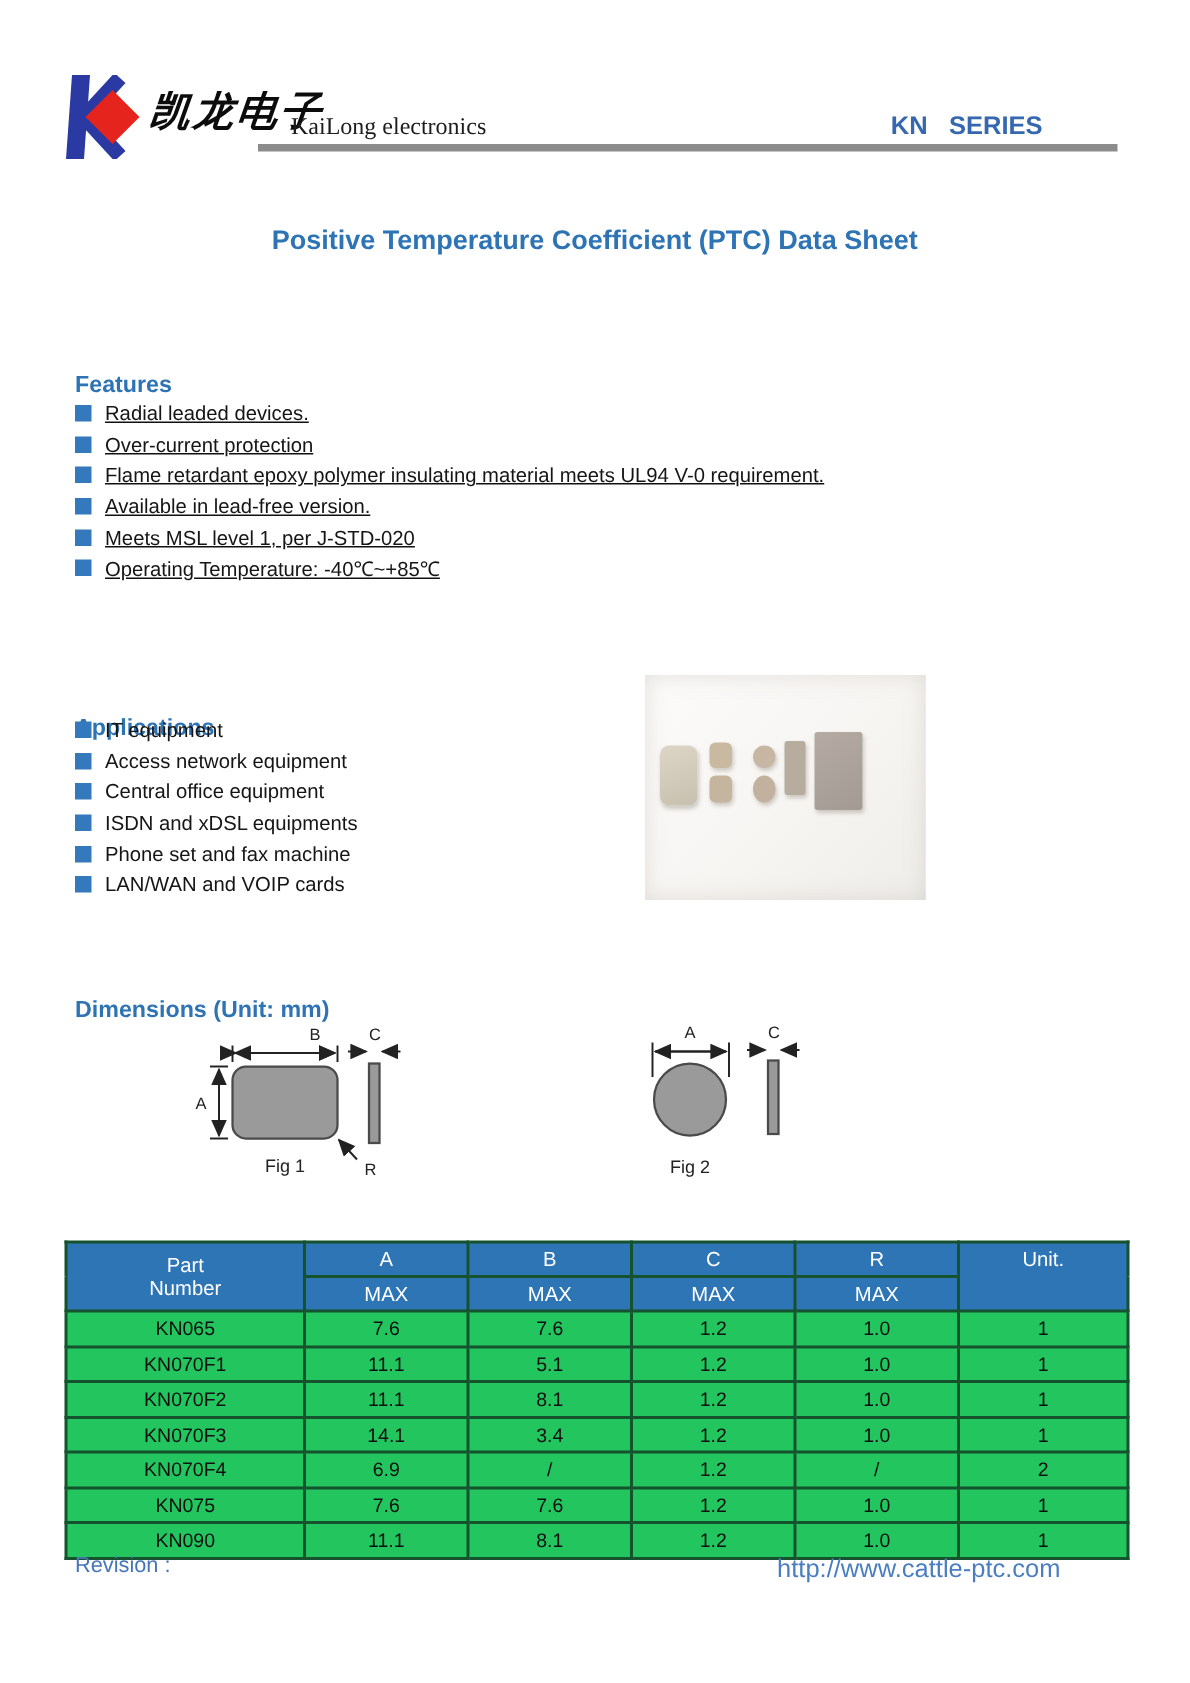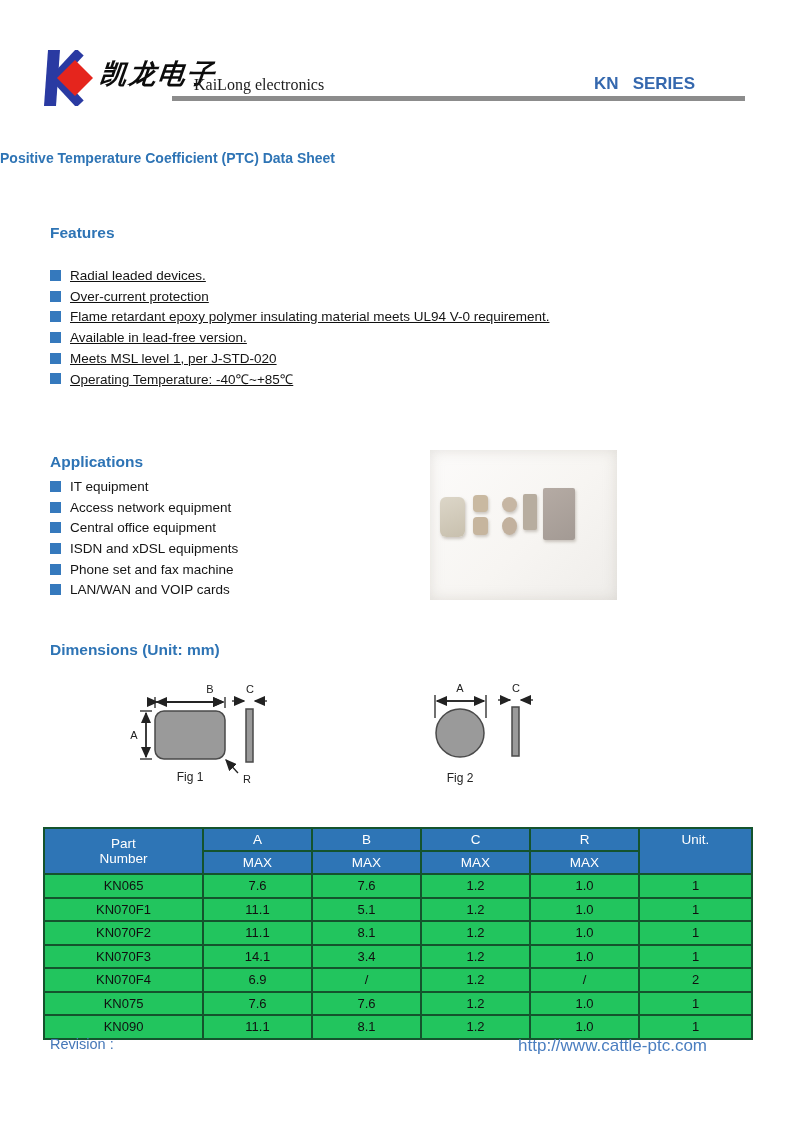--- a/index.html
+++ b/index.html
@@ -18,25 +18,25 @@
     position:absolute;left:194px;top:76px;font-size:16px;color:#1c1c1c;
     font-family:"Liberation Serif",serif;
   }
   .series{
     position:absolute;right:98px;top:74px;font-size:17px;font-weight:bold;
     color:#3568ae;white-space:pre;
   }
   .header-rule{position:absolute;left:172px;top:96px;width:573px;height:5px;background:#8c8c8c;}
   
   .doc-title{
-    position:absolute;left:0;right:0;top:150px;text-align:left;
-    font-size:14px;font-weight:bold;color:#2e74b5;
-  }
-  
-  .sec-heading{position:absolute;font-size:15.5px;font-weight:bold;color:#2e74b5;}
+    position:absolute;left:0;right:0;top:150px;text-align:center;
+    font-size:18px;font-weight:bold;color:#2e74b5;
+  }
+  
+  .sec-heading{position:absolute;font-size:15.5px;font-weight:bold;color:#2e74b5;margin-top:24px;}
   .h-features{left:50px;top:224px;}
   .h-applications{left:50px;top:453px;}
   .h-dimensions{left:50px;top:641px;}
   ul.blist{list-style:none;margin:0;padding:0;position:absolute;left:50px;}
   ul.blist.features{top:265px;text-decoration:underline;}
   ul.blist.applications{top:476px;}
   ul.blist li{height:20.7px;display:flex;align-items:center;font-size:13.5px;color:#151515;}
   .sq{width:11px;height:11px;background:#3579bd;margin-right:9px;flex:0 0 auto;}
   
   .photo{

